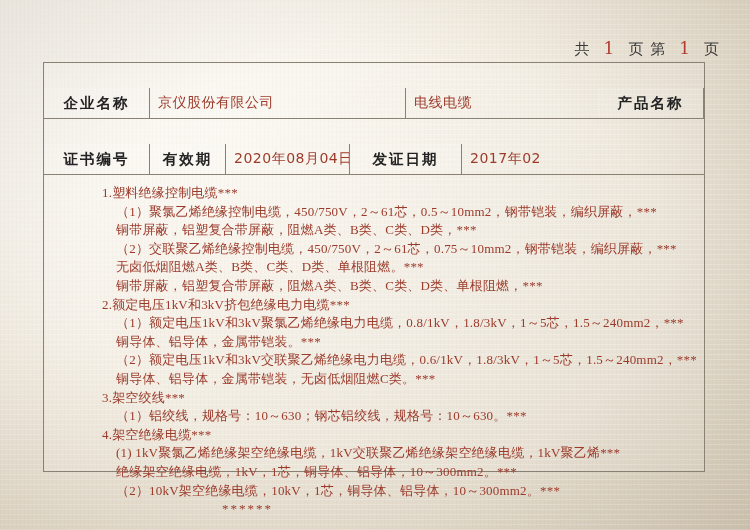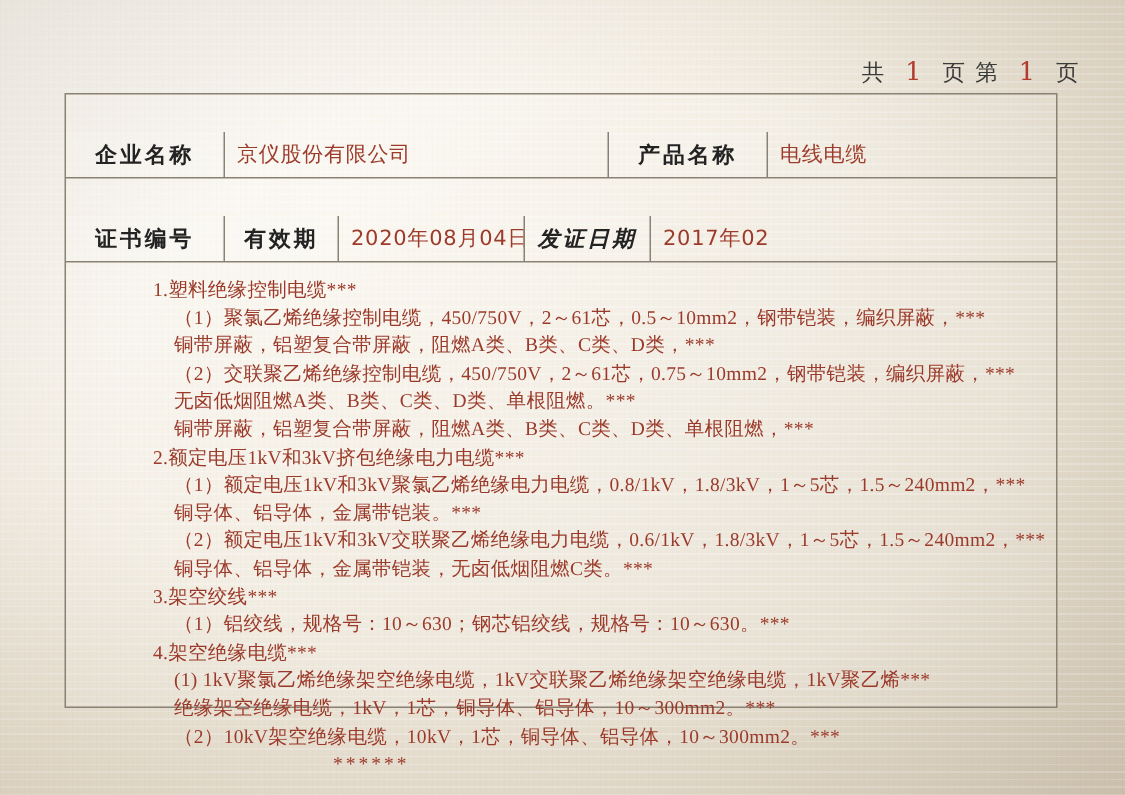--- a/index.html
+++ b/index.html
@@ -107,21 +107,21 @@
   .w-name-label   { width: 106px; }
   .w-name-value   { width: 256px; border-right: 1px solid #8a8175; }
   .w-prod-label   { width: 106px; }
   .w-prod-value   { width: 192px; }
 
   
   .w-cert-label   { width: 106px; text-align: right; }
   .w-cert-value   { width: 180px; border-right: 1px solid #8a8175; }
   .w-valid-label  { width: 76px; }
   .w-valid-value  { width: 124px; border-right: 1px solid #8a8175; text-align: right; }
-  .w-issue-label  { width: 84px; font-style: italic; }
+  .w-issue-label  { width: 112px; }
   .w-issue-value  { width: 78px; }
 
   
   .body-area {
     padding: 9px 14px 6px 26px;
     box-sizing: border-box;
     height: 347px;
     overflow: hidden;
   }
   .line {
@@ -151,22 +151,22 @@
     <span>页 第</span>
     <span class="num">1</span>
     <span>页</span>
   </div>
 
   <div class="cert-frame">
 
     <div class="row">
       <div class="cell label w-name-label">企业名称</div>
       <div class="cell value w-name-value">京仪股份有限公司</div>
+      <div class="cell value w-prod-value">电线电缆</div>
       <div class="cell label w-prod-label">产品名称</div>
-      <div class="cell value w-prod-value">电线电缆</div>
     </div>
 
     <div class="row">
       <div class="cell label w-cert-label">证书编号</div>
       <div class="cell label w-valid-label">有效期</div>
       <div class="cell value w-valid-value">2020年08月04日</div>
       <div class="cell label w-issue-label">发证日期</div>
       <div class="cell value w-issue-value">2017年02月13日</div>
     </div>
 

